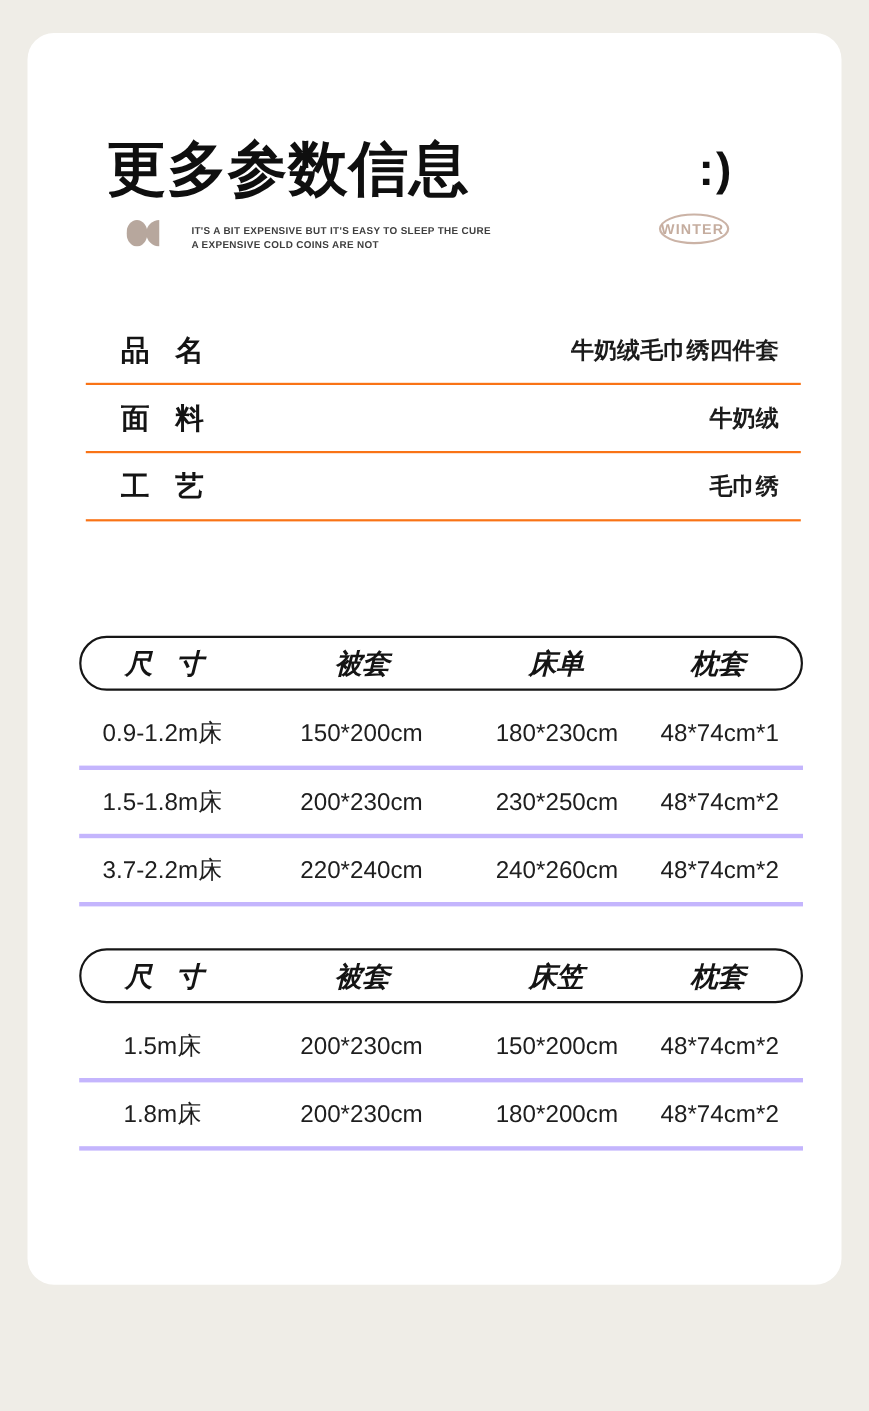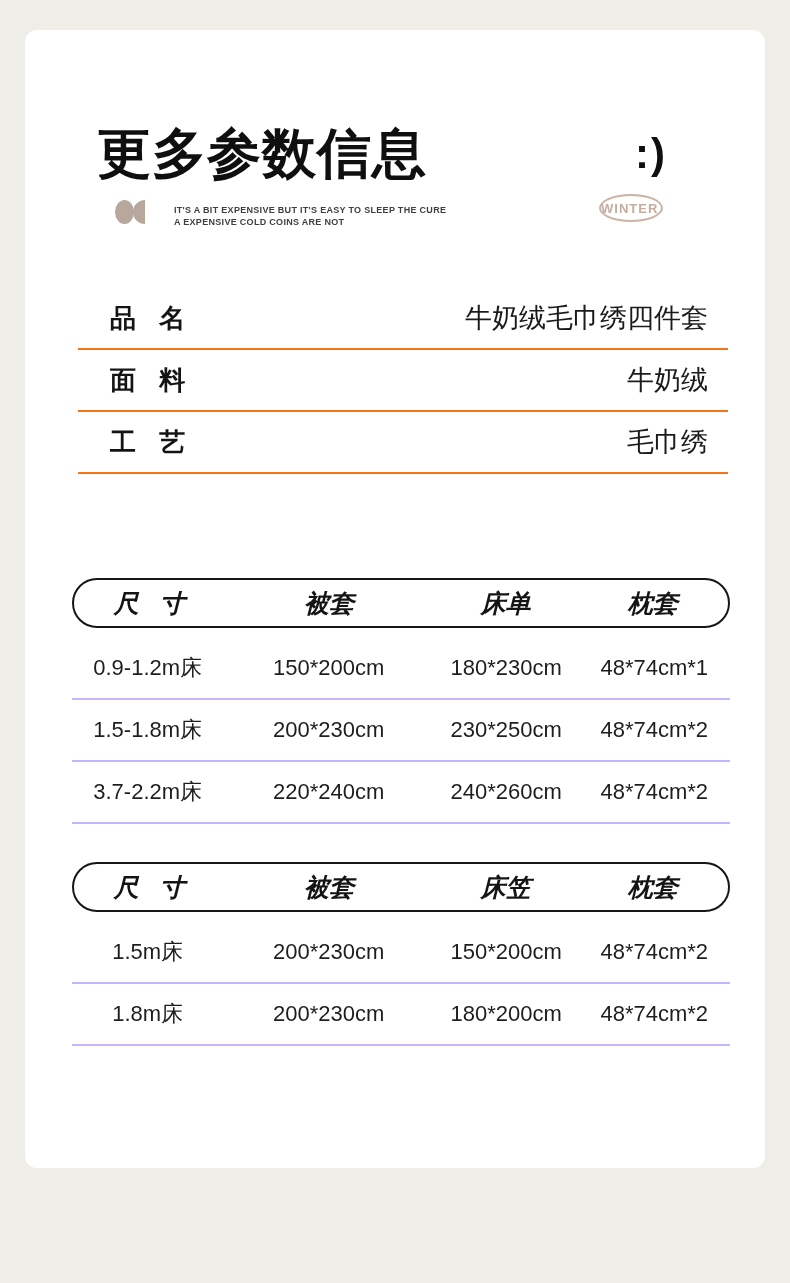--- a/index.html
+++ b/index.html
@@ -9,21 +9,21 @@
     background: #efede7;
     font-family: "Liberation Sans", sans-serif;
     color: #141414;
     position: relative;
   }
   .card {
     position: absolute;
     left: 25px; top: 30px;
     width: 740px; height: 1138px;
     background: #ffffff;
-    border-radius: 12px;
+    border-radius: 24px;
   }
   
   .title {
     position: absolute; left: 72px; top: 88px;
     font-size: 54px; font-weight: 900; letter-spacing: 1px;
     color: #0f0f0f;
   }
   .smiley {
     position: absolute; left: 610px; top: 100px;
     font-size: 42px; font-weight: 800; color: #0f0f0f;
@@ -54,21 +54,21 @@
     height: 62px;
     border-bottom: 2px solid #f97316;
     display: flex; justify-content: space-between; align-items: center;
     padding: 0 20px 0 32px;
   }
   .spec-label {
     font-size: 26px; font-weight: 800; word-spacing: 16px;
     color: #141414;
   }
   .spec-value {
-    font-size: 27px; font-weight: 400; color: #1b1b1b;
+    font-size: 21px; font-weight: 700; color: #1b1b1b;
   }
   
   .size-table { position: absolute; left: 47px; width: 658px; }
   .size-table.t1 { top: 548px; }
   .size-table.t2 { top: 832px; }
   .pill {
     height: 50px;
     border: 2px solid #161616; border-radius: 26px;
     display: grid; grid-template-columns: 23% 32% 22% 23%;
     align-items: center;
@@ -77,21 +77,21 @@
   .pill .th {
     text-align: center; font-size: 25px; font-weight: 800;
     color: #141414;
   }
   .pill .th.c1 { word-spacing: 14px; }
   .tbody { margin-top: 10px; }
   .trow {
     height: 62px;
     display: grid; grid-template-columns: 23% 32% 22% 23%;
     align-items: center;
-    border-bottom: 2px solid #c4b5fd;
+    border-bottom: 4px solid #c4b5fd;
   }
   .trow .td {
     text-align: center; font-size: 22px; font-weight: 500;
     color: #1e1e1e;
   }
 </style>
 </head>
 <body>
 
 <div class="card">

